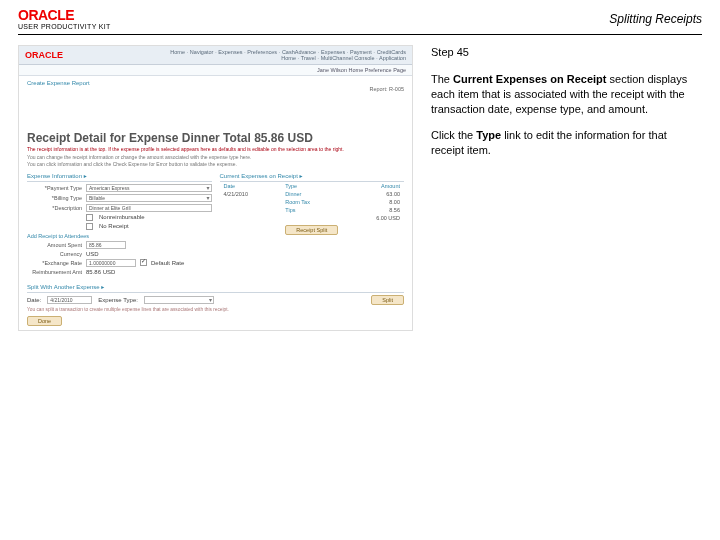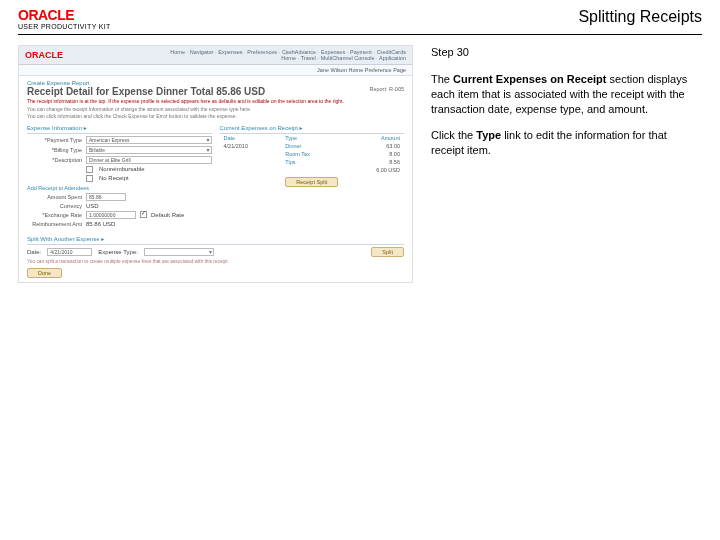--- a/index.html
+++ b/index.html
@@ -2,37 +2,37 @@
 <html><head>
 <meta charset="utf-8">
 <style>
   * { box-sizing: border-box; }
   body { margin:0; font-family: Arial, Helvetica, sans-serif; background:#fff; color:#000; }
   .page { width:720px; height:428px; }
   .header { display:flex; justify-content:space-between; align-items:flex-end; padding:8px 18px 2px 18px; }
   .logo-block { font-size:8px; line-height:1.05; }
   .logo-oracle { color:#e00; font-weight:bold; font-size:14px; letter-spacing:-0.5px; }
   .logo-sub { color:#000; font-size:7px; letter-spacing:0.3px; }
-  .header-title { font-size:16px; padding-bottom:4px; }
+  .header-title { font-size:12px; padding-bottom:4px;font-style:italic; }
   .hr { border:0; border-top:1px solid #000; margin:2px 18px 10px 18px; }
   .body { display:flex; padding:0 18px; gap:18px; }
   .left { width:395px; }
   .right { width:260px; font-size:11px; line-height:1.35; }
   .right p { margin:0 0 12px 0; }
   .step { margin-bottom:20px; }
   .bold { font-weight:bold;text-align:right; }
 
   
   .shot { width:395px; border:1px solid #ddd; font-size:6px; color:#444; background:#fff; }
   .shot-top { background:#e8eef4; border-bottom:1px solid #c7cfd9; padding:3px 6px; display:flex; justify-content:space-between; align-items:center; }
   .shot-oracle { color:#e00; font-weight:bold; font-size:9px; }
   .shot-top-right { color:#5a6a7a; font-size:5.5px; text-align:right; }
   .shot-submenu { background:#f7fafc; border-bottom:1px solid #d9dfe6; padding:2px 6px; text-align:right; color:#556; font-size:5.5px; }
   .shot-crumb { color:#38a; font-size:6px; padding:4px 8px 0 8px; }
-  .shot-title { color:#555; font-size:10px; font-weight:bold; padding:2px 8px 0 8px; }
+  .shot-title { color:#555; font-size:12px; font-weight:bold; padding:2px 8px 0 8px;margin-top:45px; }
   .shot-sub { display:flex; justify-content:space-between; padding:0 8px; font-size:5.5px; color:#666;}
   .shot-blurb { color:#a01; font-size:5px; padding:2px 8px; line-height:1.15; }
   .shot-blurb2 { color:#777; font-size:5px; padding:0 8px 2px 8px; line-height:1.1; }
   .shot-sections { display:flex; gap:8px; padding:0 8px; }
   .shot-sec { flex:1; }
   .sec-h { color:#38a; font-size:6px; border-bottom:1px solid #cdd6df; padding:2px 0; }
   .form-row { display:flex; align-items:center; gap:4px; margin:2px 0; }
   .lbl { width:55px; text-align:right; color:#555; font-size:5.5px;}
   .inp { flex:1; height:8px; border:1px solid #bbb; background:#fff; font-size:5px; padding:0 2px; color:#555; overflow:hidden;}
   .sel { flex:1; height:8px; border:1px solid #bbb; background:#fff; font-size:5px; padding:0 2px; color:#555; position:relative;}
@@ -175,21 +175,21 @@
           <span style="flex:1"></span>
           <span class="btn">Split</span>
         </div>
         <div class="tiny">You can split a transaction to create multiple expense lines that are associated with this receipt.</div>
       </div>
       <div class="done-row"><span class="btn">Done</span></div>
     </div>
   </div>
 
   <div class="right">
-    <p class="step">Step 30</p>
+    <p class="step">Step 45</p>
     <p>
       <span>The </span><span class="bold">Current Expenses on Receipt</span><span> section displays each item that is associated with the receipt with the transaction date, expense type, and amount.</span>
     </p>
     <p>
       <span>Click the </span><span class="bold">Type</span><span> link to edit the information for that receipt item.</span>
     </p>
   </div>
 </div>
 
 </div>

